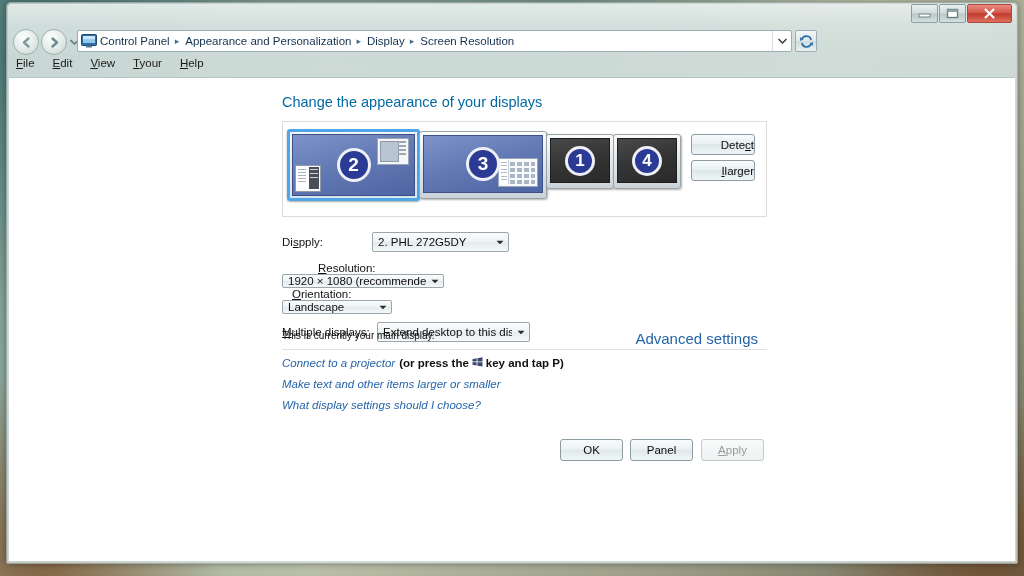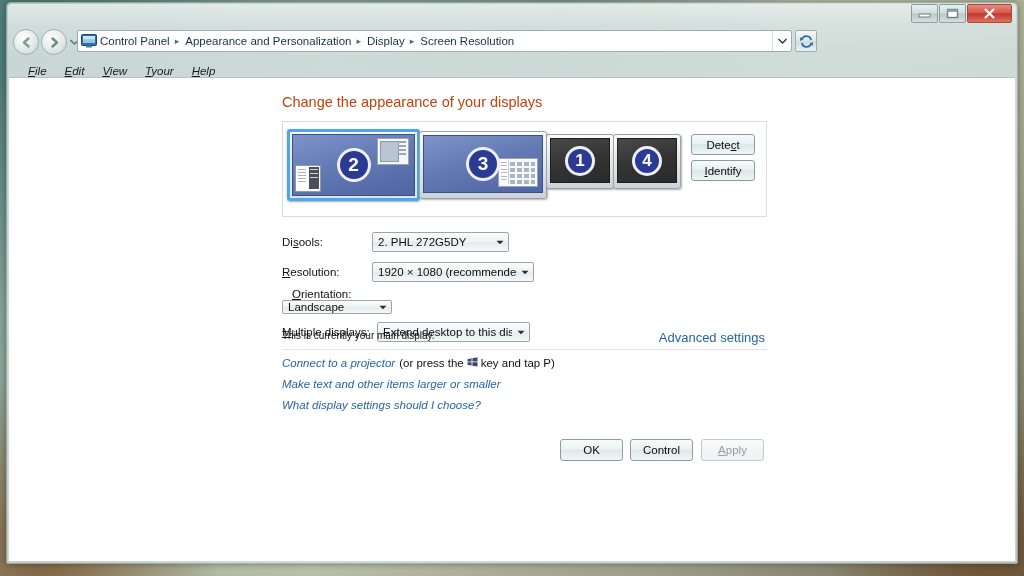--- a/index.html
+++ b/index.html
@@ -212,24 +212,23 @@
   }
 
   
   #menubar {
     position: absolute;
     left: 1px;
     top: 54px;
     right: 1px;
     height: 20px;
     display: flex;
-    align-items: flex-end;
-    padding-left: 20px;
-    box-sizing: border-box;
-    font-style: italic;
+    align-items: flex-start;
+    padding-left: 8px;
+    box-sizing: border-box;
   }
   .menu-item {
     font-size: 11.5px;
     color: #1b1b1b;
     margin-right: 18px;
     cursor: default;
     white-space: nowrap;
   }
   .menu-item u { text-decoration: underline; }
 
@@ -243,21 +242,21 @@
     background: #ffffff;
     border-top: 1px solid #b6c3c5;
     overflow: hidden;
   }
 
   #page-heading {
     position: absolute;
     left: 273px;
     top: 16px;
     font-size: 14.5px;
-    color: #c2410c;
+    color: #0369a1;
     white-space: nowrap;
   }
 
   
   #arrange-panel {
     position: absolute;
     left: 273px;
     top: 43px;
     width: 485px;
     height: 96px;
@@ -305,21 +304,21 @@
     position: absolute;
     width: 64px;
     height: 21px;
     border: 1px solid #8d9ba3;
     border-radius: 3px;
     background: linear-gradient(180deg, #f7fbfb 0%, #eaf1f2 45%, #dce6e8 50%, #eff5f6 100%);
     font-size: 11.5px;
     color: #0d0d0d;
     display: flex;
     align-items: center;
-    justify-content: center;
+    justify-content: flex-end;
     box-sizing: border-box;
     cursor: default;
   }
   .side-btn u { text-decoration: underline; }
 
   
   .form-row {
     position: absolute;
     left: 273px;
     height: 20px;
@@ -364,23 +363,23 @@
   #main-display-text {
     position: absolute;
     left: 273px;
     top: 252px;
     font-size: 10px;
     color: #111111;
     white-space: nowrap;
   }
   #advanced-link {
     position: absolute;
-    right: 250px;
+    right: 257px;
     top: 252px;
-    font-size: 13px;
+    font-size: 15px;
     color: #2664a8;
     white-space: nowrap;
     cursor: default;
   }
   #divider {
     position: absolute;
     left: 273px;
     top: 271px;
     width: 485px;
     height: 1px;
@@ -394,20 +393,21 @@
     display: flex;
     align-items: center;
   }
   .link {
     color: #2664a8;
     cursor: default;
     font-style: italic;
   }
   .plain {
     color: #111111;
+    font-weight: bold;
   }
   #win-key-glyph {
     display: inline-block;
     margin: 0 3px;
     vertical-align: middle;
   }
 
   
   .dlg-btn {
     position: absolute;
@@ -624,39 +624,39 @@
       </div>
 
       <div class="side-btn" style="left:408px; top:12px;">
         <span>Dete</span>
           <u>c</u>
           <span>t</span>
       </div>
       <div class="side-btn" style="left:408px; top:38px;">
         <span></span>
           <u>I</u>
-          <span>dentify</span>
+          <span>larger</span>
       </div>
     </div>
 
     <div class="form-row" style="top:154px;">
       <span class="form-label">
-        <span>Di</span><u>s</u><span>ools:</span>
+        <span>Di</span><u>s</u><span>pply:</span>
       </span>
       <div class="combo" style="width:137px;">
         <span class="combo-text">2. PHL 272G5DY</span>
         <span class="combo-arrow">
           <svg width="8" height="5" viewBox="0 0 8 5">
               <path d="M0.5 0.7 L4 4.2 L7.5 0.7 Z" fill="#2b2b2b"></path>
             </svg>
         </span>
       </div>
     </div>
 
-    <div class="form-row" style="top:184px;">
+    <div class="form-row" style="top:184px;flex-direction:column;">
       <span class="form-label">
         <span></span><u>R</u><span>esolution:</span>
       </span>
       <div class="combo" style="width:162px;">
         <span class="combo-text">1920 × 1080 (recommended)</span>
         <span class="combo-arrow">
           <svg width="8" height="5" viewBox="0 0 8 5">
               <path d="M0.5 0.7 L4 4.2 L7.5 0.7 Z" fill="#2b2b2b"></path>
             </svg>
         </span>
@@ -714,21 +714,21 @@
     </div>
 
     <div class="link-row" style="top:321px;">
       <span class="link">What display settings should I choose?</span>
     </div>
 
     <div class="dlg-btn" style="left:551px; top:361px;">
       <span>OK</span>
     </div>
     <div class="dlg-btn" style="left:621px; top:361px;">
-      <span>Control</span>
+      <span>Panel</span>
     </div>
     <div class="dlg-btn disabled" style="left:692px; top:361px;">
       <span></span>
         <u>A</u>
         <span>pply</span>
     </div>
 
   </div>
 </div>
 

